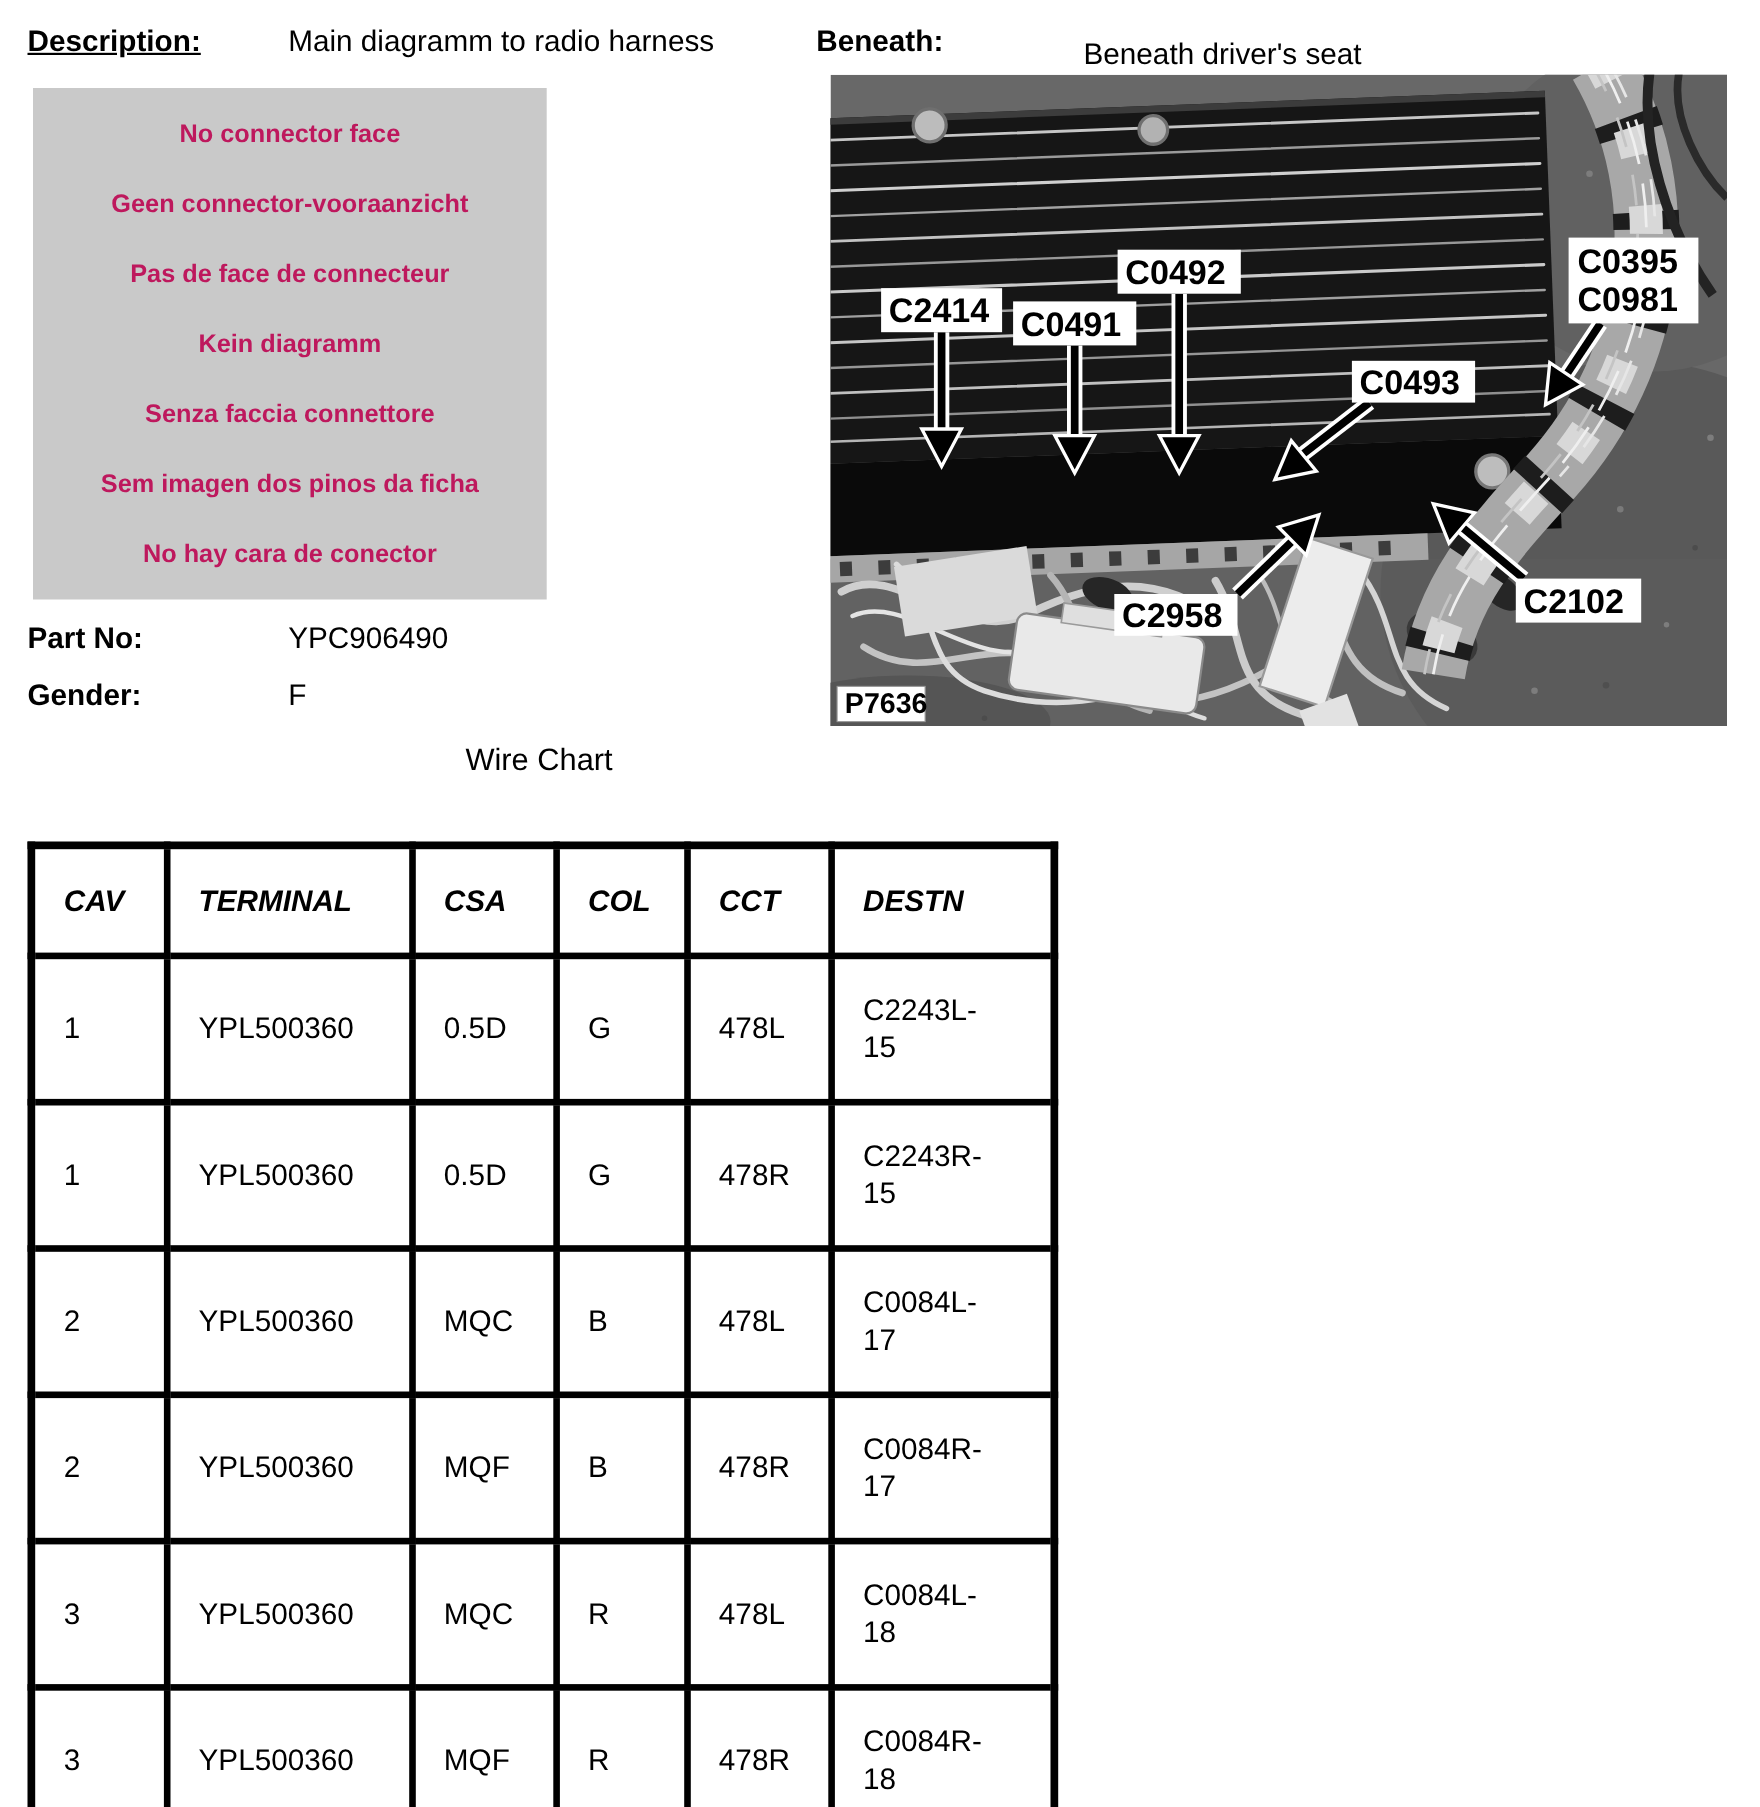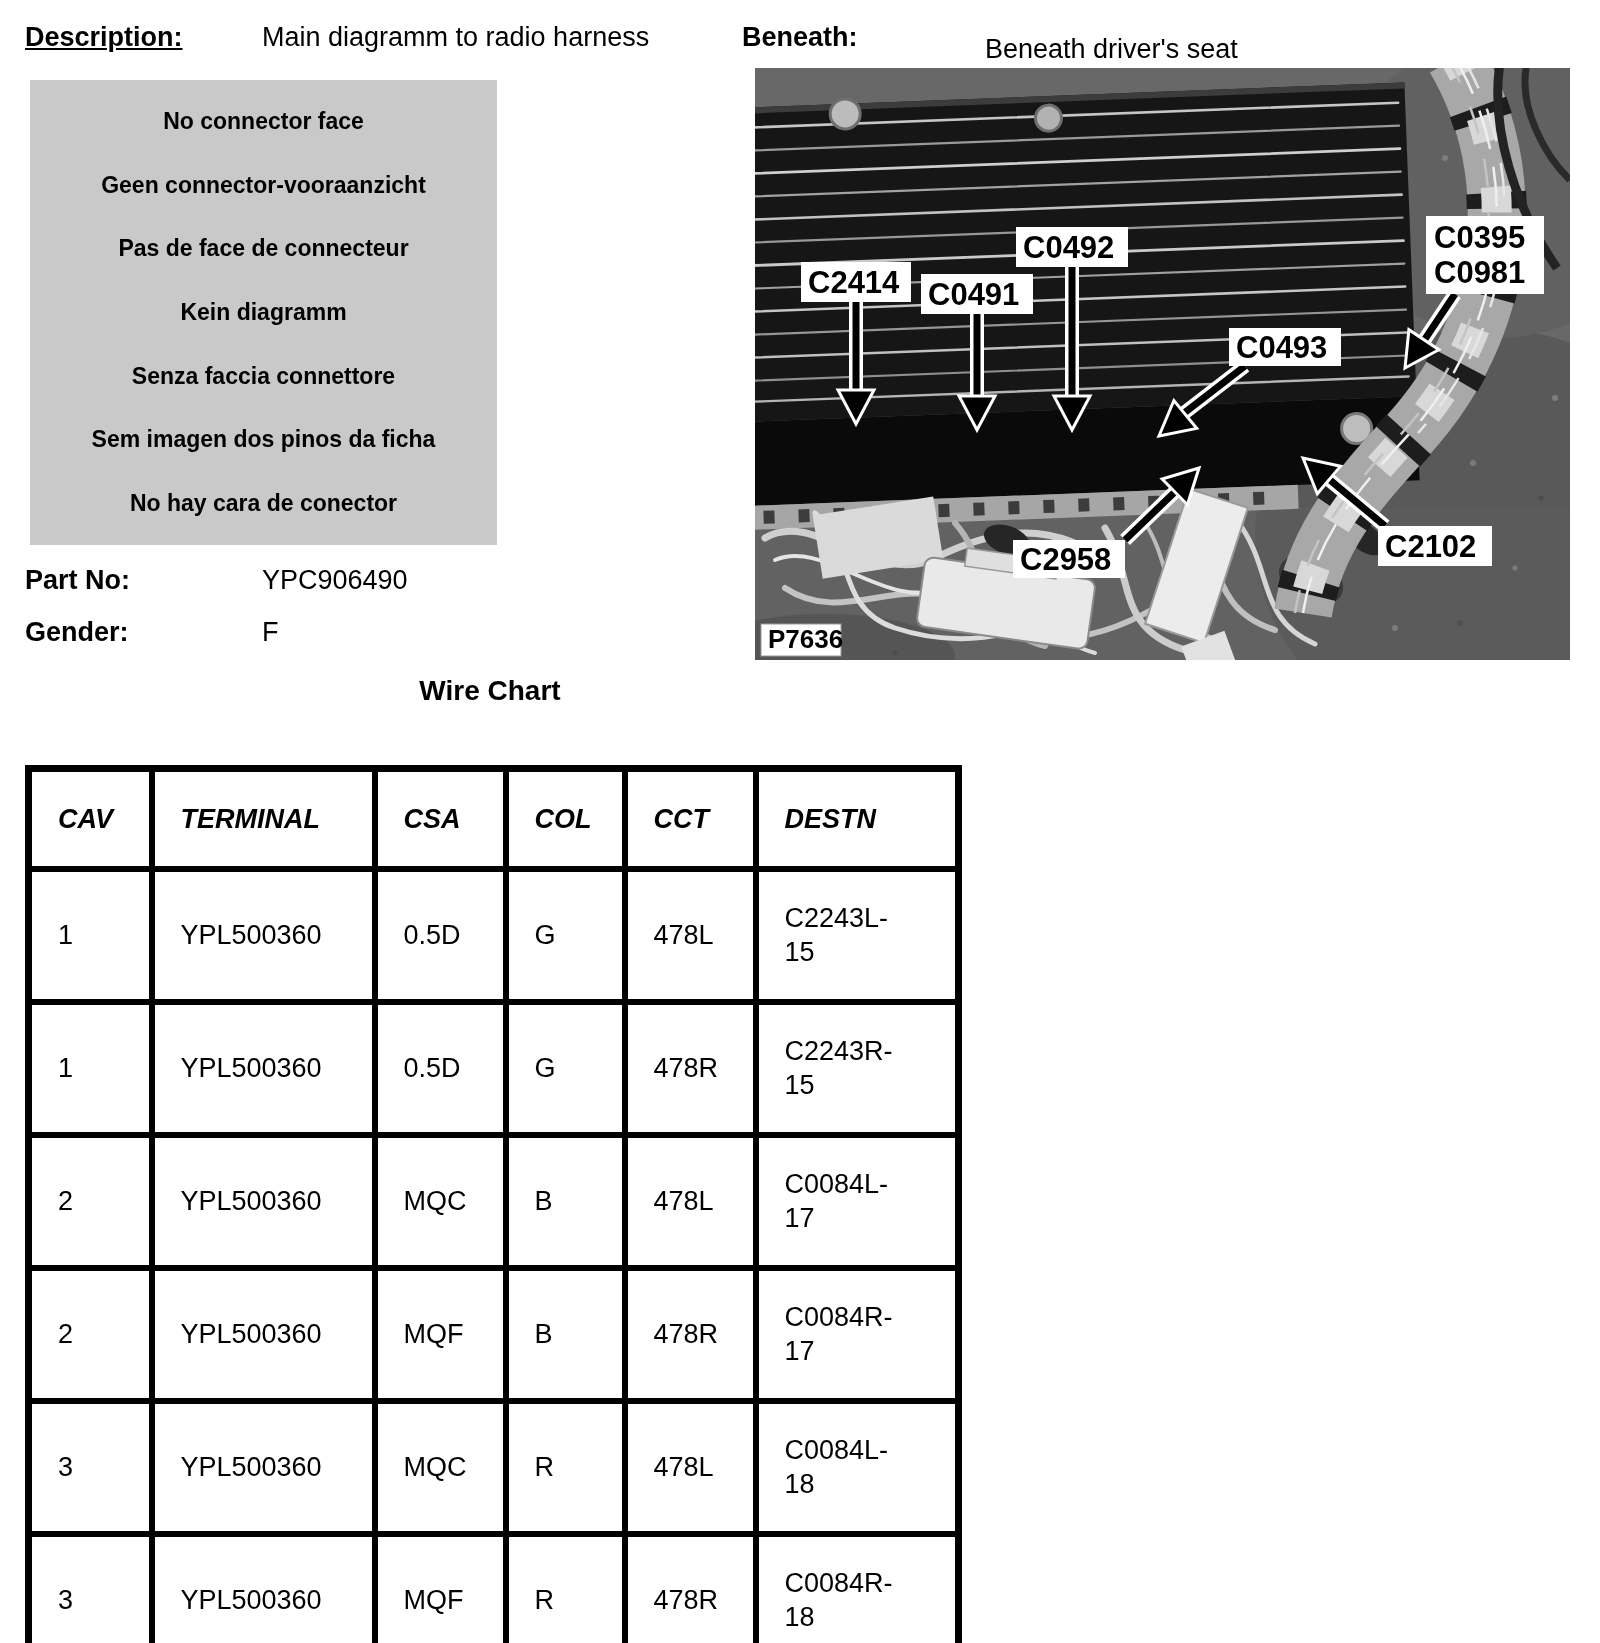--- a/index.html
+++ b/index.html
@@ -11,28 +11,28 @@
   .abs { position:absolute; }
   .lbl { font-weight:bold; font-size:27px; }
   .val { font-size:27px; }
 
   .nocf-box {
     left:30px; top:80px; width:467px; height:465px;
     background:#c9c9c9;
     display:flex; flex-direction:column; justify-content:space-around;
     align-items:center; padding:10px 0; box-sizing:border-box;
   }
-  .nocf-box div { font-weight:bold; font-size:23px; color:#000000; text-align:center; }
+  .nocf-box div { font-weight:bold; font-size:23px; color:#be185d; text-align:center; }
 
   .photo-wrap { left:755px; top:68px; width:815px; height:592px; }
   .photo-wrap svg { display:block; }
 
   .chart-title {
     left:25px; top:675px; width:930px; text-align:center;
-    font-weight:bold; font-size:28px;
+    font-weight:normal; font-size:28px;
   }
 
   table.wire {
     position:absolute; left:25px; top:765px;
     border-collapse:collapse; table-layout:fixed; width:930px;
     border:7px solid #000;
   }
   table.wire th, table.wire td {
     border:6px solid #000; padding:0 10px 0 26px;
     font-size:27px; text-align:left; vertical-align:middle;

